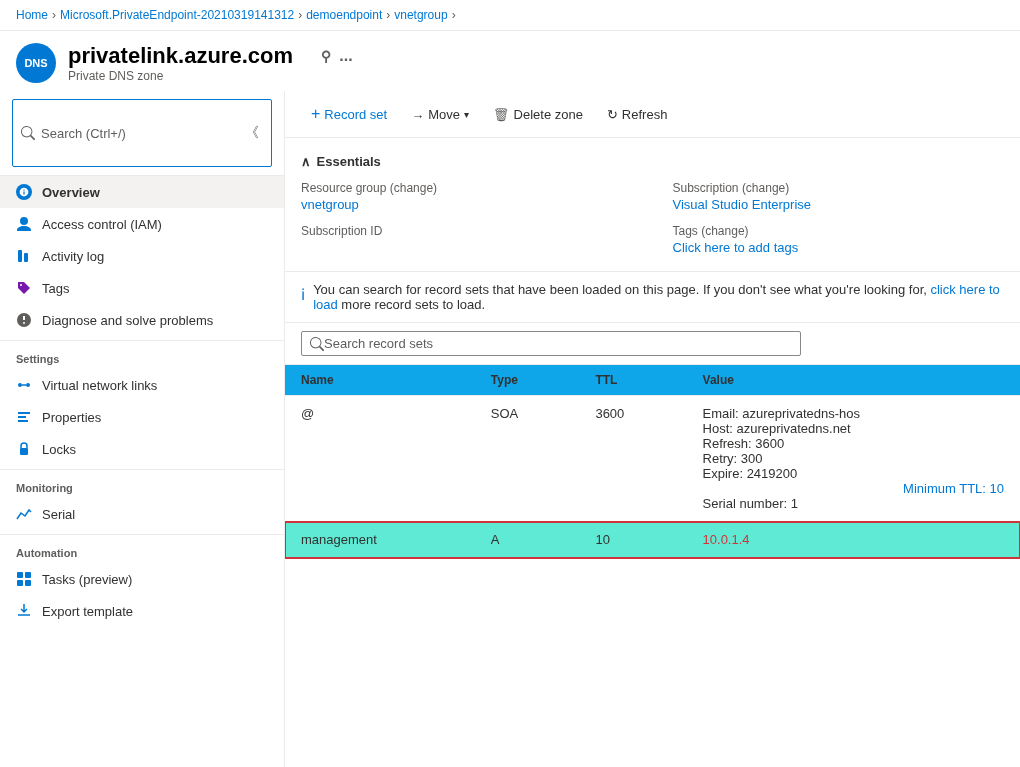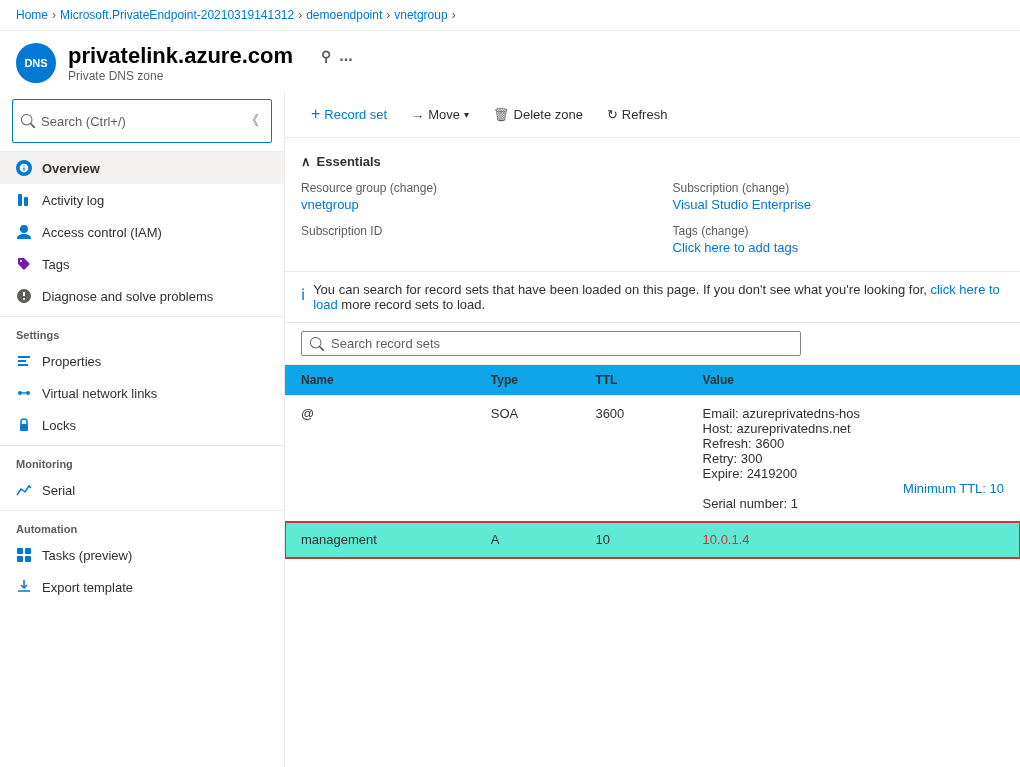--- a/index.html
+++ b/index.html
@@ -17,21 +17,21 @@
     .page-title { font-size: 22px; font-weight: 600; color: #000; display: flex; align-items: center; gap: 20px; }
     .page-subtitle { font-size: 12px; color: #605e5c; }
     .header-icons { display: flex; align-items: center; gap: 8px; margin-left: 8px; color: #605e5c; font-size: 16px; }
 
     
     .main-layout { display: flex; flex: 1; overflow: hidden; }
 
     
     .sidebar { width: 285px; border-right: 1px solid #edebe9; display: flex; flex-direction: column; flex-shrink: 0; overflow-y: auto; background: #fff; }
     .search-box { padding: 8px 12px; border-bottom: 1px solid #edebe9; }
-    .search-input-wrap { display: flex; align-items: center; border: 1.5px solid #0078d4; border-radius: 2px; padding: 8px 8px; gap: 6px; }
+    .search-input-wrap { display: flex; align-items: center; border: 1.5px solid #0078d4; border-radius: 2px; padding: 20px 8px; gap: 6px; }
     .search-input-wrap svg { color: #605e5c; flex-shrink: 0; }
     .search-input-wrap input { border: none; outline: none; font-size: 13px; color: #323130; flex: 1; background: transparent; }
     .search-input-wrap input::placeholder { color: #605e5c; }
     .collapse-btn { background: none; border: none; cursor: pointer; color: #605e5c; font-size: 14px; padding: 4px; margin-left: auto; }
 
     .sidebar-nav { flex: 1; overflow-y: auto; }
     .nav-item { display: flex; align-items: center; gap: 10px; padding: 8px 16px; cursor: pointer; color: #323130; font-size: 13px; }
     .nav-item.active { background: #f3f2f1; font-weight: 700; }
     .nav-icon { width: 16px; height: 16px; display: flex; align-items: center; justify-content: center; flex-shrink: 0; }
 
@@ -54,21 +54,21 @@
     .essentials-value { font-size: 13px; color: #323130; }
     .essentials-value a { color: #0078d4; text-decoration: none; }
 
     
     .info-banner { display: flex; align-items: flex-start; gap: 8px; padding: 10px 16px; background: #fff; border-bottom: 1px solid #edebe9; font-size: 13px; color: #323130; }
     .info-icon { color: #0078d4; font-size: 16px; flex-shrink: 0; margin-top: 1px; }
     .info-link { color: #0078d4; text-decoration: none; cursor: pointer; }
 
     
     .record-search { padding: 8px 16px; border-bottom: 1px solid #edebe9; }
-    .record-search-wrap { display: flex; align-items: center; border: 1px solid #8a8886; border-radius: 2px; padding: 4px 8px; gap: 7px; max-width: 500px; }
+    .record-search-wrap { display: flex; align-items: center; border: 1px solid #8a8886; border-radius: 2px; padding: 4px 8px; gap: 0; max-width: 500px; }
     .record-search-wrap input { border: none; outline: none; font-size: 13px; color: #605e5c; flex: 1; background: transparent; }
     .record-search-wrap input::placeholder { color: #605e5c; }
 
     
     .table-area { flex: 1; overflow-y: auto; }
     table { width: 100%; border-collapse: collapse; }
     thead tr { border-bottom: 1px solid #edebe9; }
     th { text-align: left; padding: 8px 16px; font-size: 12px; font-weight: 600; color: #323130; background: #0ea5e9; }
     td { padding: 10px 16px; font-size: 13px; color: #323130; border-bottom: 1px solid #edebe9; vertical-align: top; }
     tr.highlighted { outline: 2px solid #d13438; outline-offset: -2px; }
@@ -130,75 +130,75 @@
                 <path d="M8 1a7 7 0 1 0 0 14A7 7 0 0 0 8 1zm0 3a1 1 0 1 1 0 2 1 1 0 0 1 0-2zm1 8H7v-5h2v5z"></path>
               </svg>
           </div>
         </div>
         <span>Overview</span>
       </div>
 
       <div class="nav-item">
         <div class="nav-icon">
           <svg width="16" height="16" viewBox="0 0 16 16" fill="#0078d4">
+              <path d="M8 1a4 4 0 1 0 0 8A4 4 0 0 0 8 1zm0 9c-3.866 0-7 1.79-7 4v1h14v-1c0-2.21-3.134-4-7-4z"></path>
+            </svg>
+        </div>
+        <span>Access control (IAM)</span>
+      </div>
+
+      <div class="nav-item">
+        <div class="nav-icon">
+          <svg width="16" height="16" viewBox="0 0 16 16" fill="#0078d4">
               <rect x="2" y="2" width="4" height="12" rx="1"></rect>
               <rect x="8" y="5" width="4" height="9" rx="1"></rect>
               <rect x="14" y="1" width="0" height="0"></rect>
             </svg>
         </div>
         <span>Activity log</span>
       </div>
 
       <div class="nav-item">
         <div class="nav-icon">
-          <svg width="16" height="16" viewBox="0 0 16 16" fill="#0078d4">
-              <path d="M8 1a4 4 0 1 0 0 8A4 4 0 0 0 8 1zm0 9c-3.866 0-7 1.79-7 4v1h14v-1c0-2.21-3.134-4-7-4z"></path>
-            </svg>
-        </div>
-        <span>Access control (IAM)</span>
-      </div>
-
-      <div class="nav-item">
-        <div class="nav-icon">
           <svg width="16" height="16" viewBox="0 0 16 16" fill="#7719aa">
               <path d="M2 2h6l6 6-6 6L2 8V2zm3 2a1 1 0 1 0 0 2 1 1 0 0 0 0-2z"></path>
             </svg>
         </div>
         <span>Tags</span>
       </div>
 
       <div class="nav-item">
         <div class="nav-icon">
           <svg width="16" height="16" viewBox="0 0 16 16" fill="#605e5c">
               <path d="M8 1a7 7 0 1 0 0 14A7 7 0 0 0 8 1zm0 11a1 1 0 1 1 0-2 1 1 0 0 1 0 2zm1-4H7V4h2v4z"></path>
             </svg>
         </div>
         <span>Diagnose and solve problems</span>
       </div>
 
       <div class="section-label">Settings</div>
+      <div class="nav-item">
+        <div class="nav-icon">
+          <svg width="16" height="16" viewBox="0 0 16 16" fill="#0078d4">
+              <circle cx="4" cy="8" r="2"></circle>
+              <circle cx="12" cy="8" r="2"></circle>
+              <line x1="6" y1="8" x2="10" y2="8" stroke="#0078d4" stroke-width="1.5"></line>
+            </svg>
+        </div>
+        <span>Virtual network links</span>
+      </div>
       <div class="nav-item">
         <div class="nav-icon">
           <svg width="16" height="16" viewBox="0 0 16 16" fill="#0078d4">
               <rect x="2" y="3" width="12" height="2"></rect>
               <rect x="2" y="7" width="8" height="2"></rect>
               <rect x="2" y="11" width="10" height="2"></rect>
             </svg>
         </div>
         <span>Properties</span>
-      </div>
-      <div class="nav-item">
-        <div class="nav-icon">
-          <svg width="16" height="16" viewBox="0 0 16 16" fill="#0078d4">
-              <circle cx="4" cy="8" r="2"></circle>
-              <circle cx="12" cy="8" r="2"></circle>
-              <line x1="6" y1="8" x2="10" y2="8" stroke="#0078d4" stroke-width="1.5"></line>
-            </svg>
-        </div>
-        <span>Virtual network links</span>
       </div>
       <div class="nav-item">
         <div class="nav-icon">
           <svg width="16" height="16" viewBox="0 0 16 16" fill="#0078d4">
               <rect x="4" y="7" width="8" height="7" rx="1"></rect>
               <path d="M5 7V5a3 3 0 0 1 6 0v2" fill="none" stroke="#0078d4" stroke-width="1.5"></path>
             </svg>
         </div>
         <span>Locks</span>
       </div>

